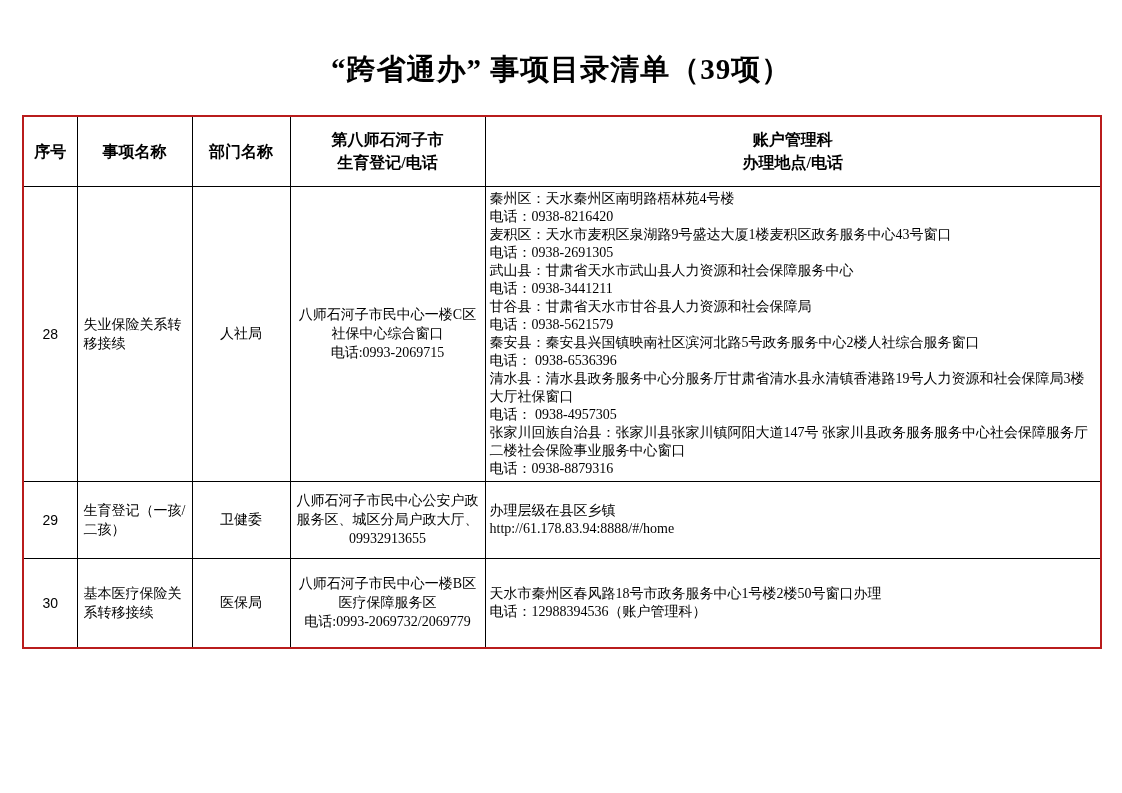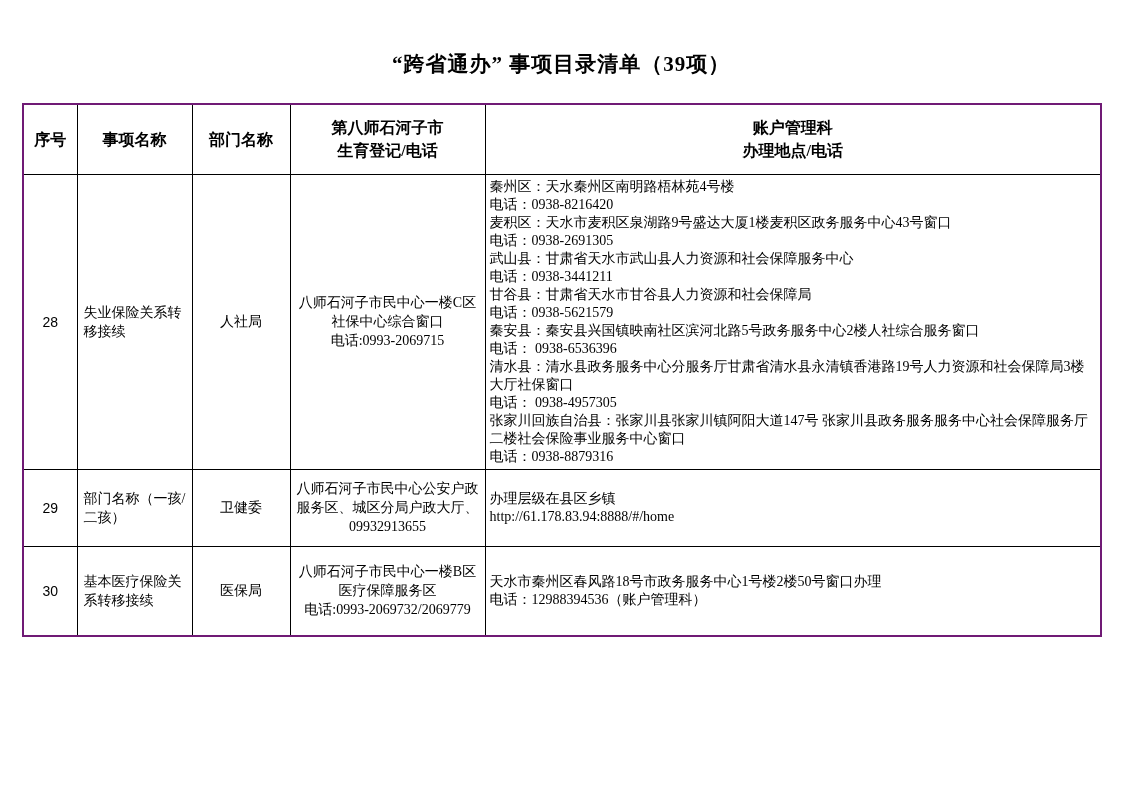--- a/index.html
+++ b/index.html
@@ -12,31 +12,31 @@
     position: relative;
     width: 1122px;
     height: 793px;
     background: #ffffff;
     overflow: hidden;
   }
   .doc-title {
     margin: 0;
     padding-top: 50px;
     text-align: center;
-    font-size: 21px;
+    font-size: 29px;
     font-weight: bold;
     letter-spacing: 1px;
     color: #000000;
   }
   table.catalog {
     border-collapse: collapse;
     table-layout: fixed;
     width: 1078px;
     margin: 25px 16px 0 22px;
-    border: 2px solid #701a75;
+    border: 2px solid #b91c1c;
   }
   table.catalog th, table.catalog td {
     border: 1px solid #000000;
     vertical-align: middle;
     overflow: hidden;
   }
   table.catalog th {
     font-size: 16px;
     font-weight: bold;
     text-align: center;
@@ -122,21 +122,21 @@
 电话：0938-5621579
 秦安县：秦安县兴国镇映南社区滨河北路5号政务服务中心2楼人社综合服务窗口
 电话：  0938-6536396
 清水县：清水县政务服务中心分服务厅甘肃省清水县永清镇香港路19号人力资源和社会保障局3楼大厅社保窗口
 电话：  0938-4957305
 张家川回族自治县：张家川县张家川镇阿阳大道147号 张家川县政务服务服务中心社会保障服务厅二楼社会保险事业服务中心窗口
 电话：0938-8879316</td>
       </tr>
       <tr class="row-29">
         <td class="c-index">29</td>
-        <td class="c-item">部门名称（一孩/二孩）</td>
+        <td class="c-item">生育登记（一孩/二孩）</td>
         <td class="c-dept">卫健委</td>
         <td class="c-shz">八师石河子市民中心公安户政服务区、城区分局户政大厅、09932913655</td>
         <td class="c-tsh">办理层级在县区乡镇
 http://61.178.83.94:8888/#/home</td>
       </tr>
       <tr class="row-30">
         <td class="c-index">30</td>
         <td class="c-item">基本医疗保险关系转移接续</td>
         <td class="c-dept">医保局</td>
         <td class="c-shz">八师石河子市民中心一楼B区

